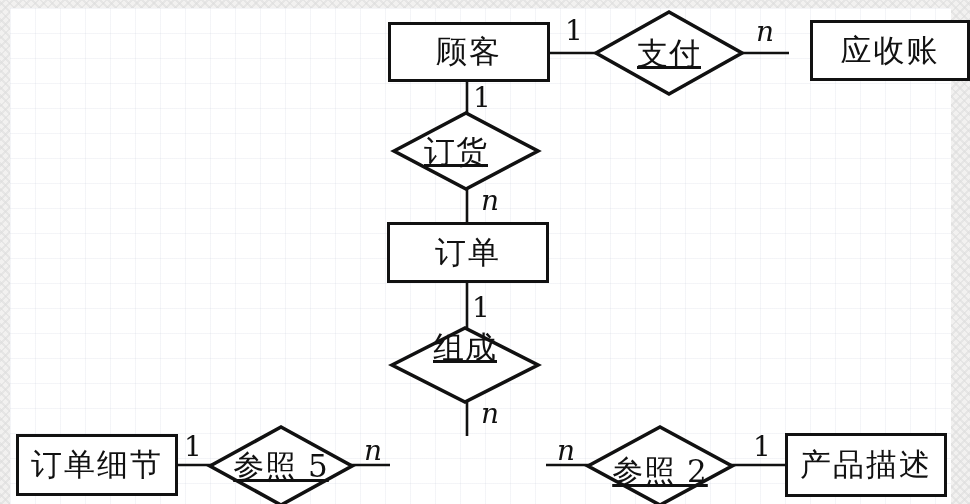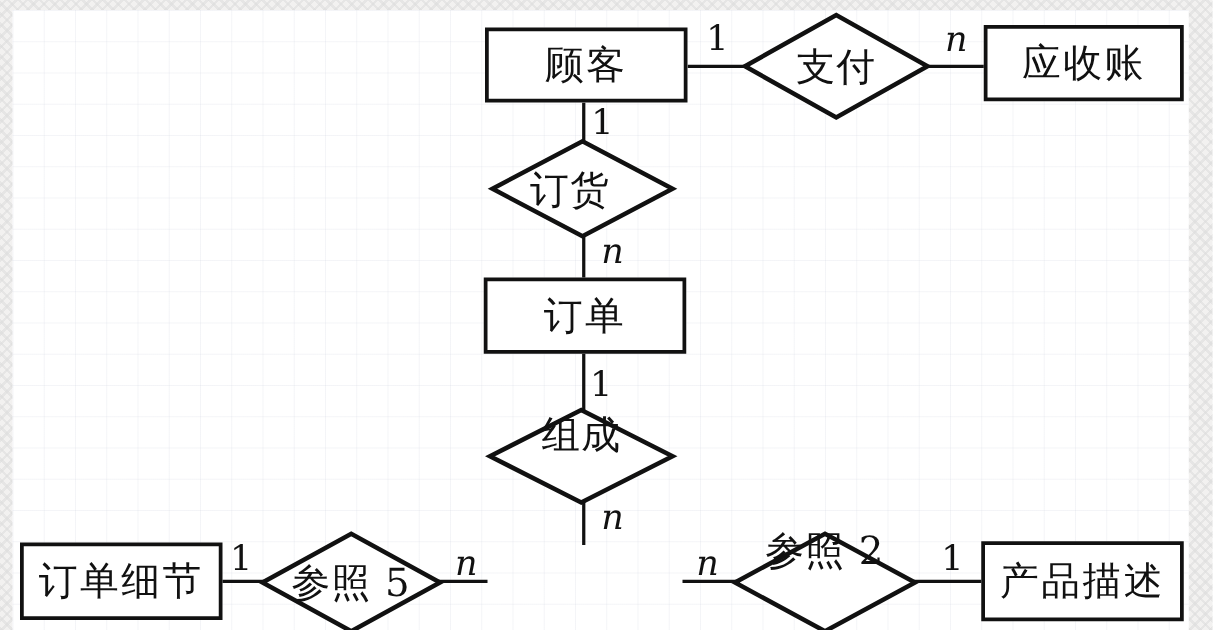--- a/index.html
+++ b/index.html
@@ -25,20 +25,21 @@
     position:absolute;box-sizing:border-box;
     border:3px solid #111;background:#fff;
     display:flex;align-items:center;justify-content:center;
     font-size:31px;color:#111;letter-spacing:2px;white-space:nowrap;
     z-index:3;
   }
   .rel-label{
     position:absolute;transform:translate(-50%,-50%);
     font-size:31px;color:#111;letter-spacing:1px;white-space:nowrap;
     z-index:3;
+    text-decoration:underline;
   }
   .card{
     position:absolute;transform:translate(-50%,-50%);
     font-size:28px;color:#111;line-height:1;z-index:3;
   }
   .card.it{font-style:italic;}
 </style>
 </head>
 <body>
 
@@ -63,30 +64,30 @@
     <g fill="#fff" stroke="#111" stroke-width="3.6" stroke-linejoin="miter">
       <polygon points="596,53 669,12 742,53 669,94"></polygon>
       <polygon points="394,151 466,113 538,151 466,189"></polygon>
       <polygon points="392,365 465,328 538,365 465,402"></polygon>
       <polygon points="210,466 281,427 352,466 281,505"></polygon>
       <polygon points="588,466 660,427 732,466 660,505"></polygon>
     </g>
   </svg>
 
   <div class="entity" style="left:388px;top:22px;width:162px;height:60px">顾客</div>
-  <div class="entity" style="left:787px;top:20px;width:160px;height:61px">应收账</div>
+  <div class="entity" style="left:810px;top:20px;width:160px;height:61px">应收账</div>
   <div class="entity" style="left:387px;top:222px;width:162px;height:61px">订单</div>
   <div class="entity" style="left:16px;top:434px;width:162px;height:62px">订单细节</div>
   <div class="entity" style="left:785px;top:433px;width:162px;height:64px">产品描述</div>
 
   <div class="rel-label" style="left:669px;top:54px">支付</div>
   <div class="rel-label" style="left:456px;top:152px">订货</div>
   <div class="rel-label" style="left:465px;top:348px">组成</div>
   <div class="rel-label" style="left:281px;top:467px">参照 5</div>
-  <div class="rel-label" style="left:660px;top:441px">参照 2</div>
+  <div class="rel-label" style="left:660px;top:472px">参照 2</div>
 
   <div class="card" style="left:574px;top:31px">1</div>
   <div class="card it" style="left:765px;top:32px">n</div>
   <div class="card" style="left:482px;top:98px">1</div>
   <div class="card it" style="left:490px;top:201px">n</div>
   <div class="card" style="left:481px;top:308px">1</div>
   <div class="card it" style="left:490px;top:414px">n</div>
   <div class="card" style="left:193px;top:447px">1</div>
   <div class="card it" style="left:373px;top:451px">n</div>
   <div class="card it" style="left:566px;top:451px">n</div>

